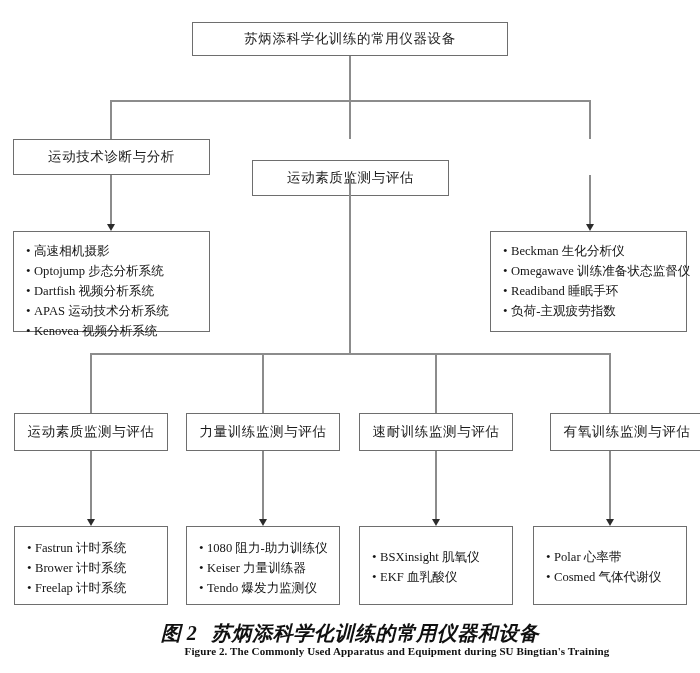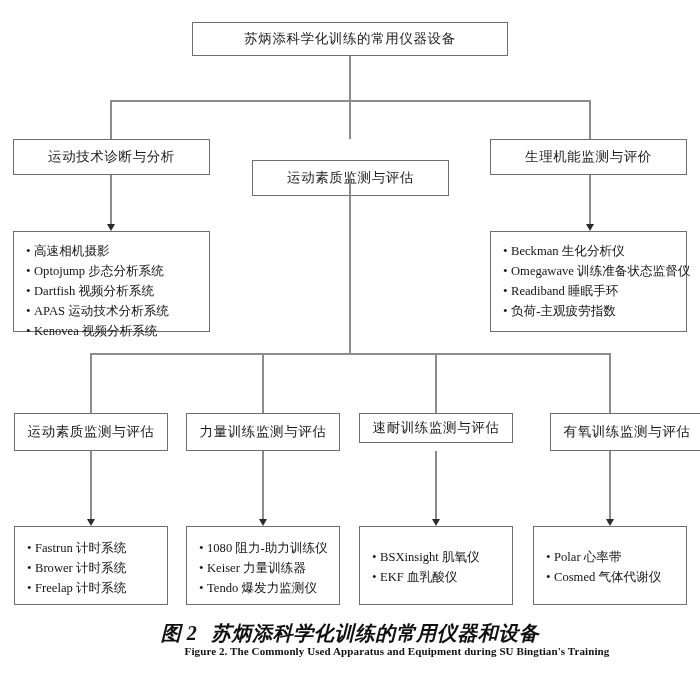--- a/index.html
+++ b/index.html
@@ -117,23 +117,20 @@
   <div class="ln v" style="left:110px; top:100px; width:2px; height:39px;"></div>
   <div class="ln v" style="left:349px; top:100px; width:2px; height:39px;"></div>
   <div class="ln v" style="left:589px; top:100px; width:2px; height:39px;"></div>
 
   <div class="box center" style="left:13px; top:139px; width:197px; height:36px;">
     <span class="title">运动技术诊断与分析</span>
   </div>
   <div class="box center" style="left:252px; top:139px; width:197px; height:36px;margin-top:21px;">
     <span class="title">运动素质监测与评估</span>
   </div>
-  <div class="box center" style="left:490px; top:139px; width:197px; height:36px;">
-    <span class="title">生理机能监测与评价</span>
-  </div>
 
   <div class="ln v" style="left:110px; top:175px; width:2px; height:51px;"></div>
   <div class="arrowhead" style="left:107px; top:224px;"></div>
 
   <div class="ln v" style="left:589px; top:175px; width:2px; height:51px;"></div>
   <div class="arrowhead" style="left:586px; top:224px;"></div>
 
   <div class="ln v" style="left:349px; top:175px; width:2px; height:179px;"></div>
 
   <div class="box listbox" style="left:13px; top:231px; width:197px; height:101px;">
@@ -160,21 +157,21 @@
   <div class="ln v" style="left:262px; top:353px; width:2px; height:60px;"></div>
   <div class="ln v" style="left:435px; top:353px; width:2px; height:60px;"></div>
   <div class="ln v" style="left:609px; top:353px; width:2px; height:60px;"></div>
 
   <div class="box center" style="left:14px; top:413px; width:154px; height:38px;">
     <span class="title">运动素质监测与评估</span>
   </div>
   <div class="box center" style="left:186px; top:413px; width:154px; height:38px;">
     <span class="title">力量训练监测与评估</span>
   </div>
-  <div class="box center" style="left:359px; top:413px; width:154px; height:30px;justify-content:center;">
+  <div class="box center" style="left:359px; top:413px; width:154px; height:38px;justify-content:center;">
     <span class="title">速耐训练监测与评估</span>
   </div>
   <div class="box center" style="left:550px; top:413px; width:154px; height:38px;">
     <span class="title">有氧训练监测与评估</span>
   </div>
 
   <div class="ln v" style="left:90px; top:451px; width:2px; height:70px;"></div>
   <div class="arrowhead" style="left:87px; top:519px;"></div>
 
   <div class="ln v" style="left:262px; top:451px; width:2px; height:70px;"></div>

